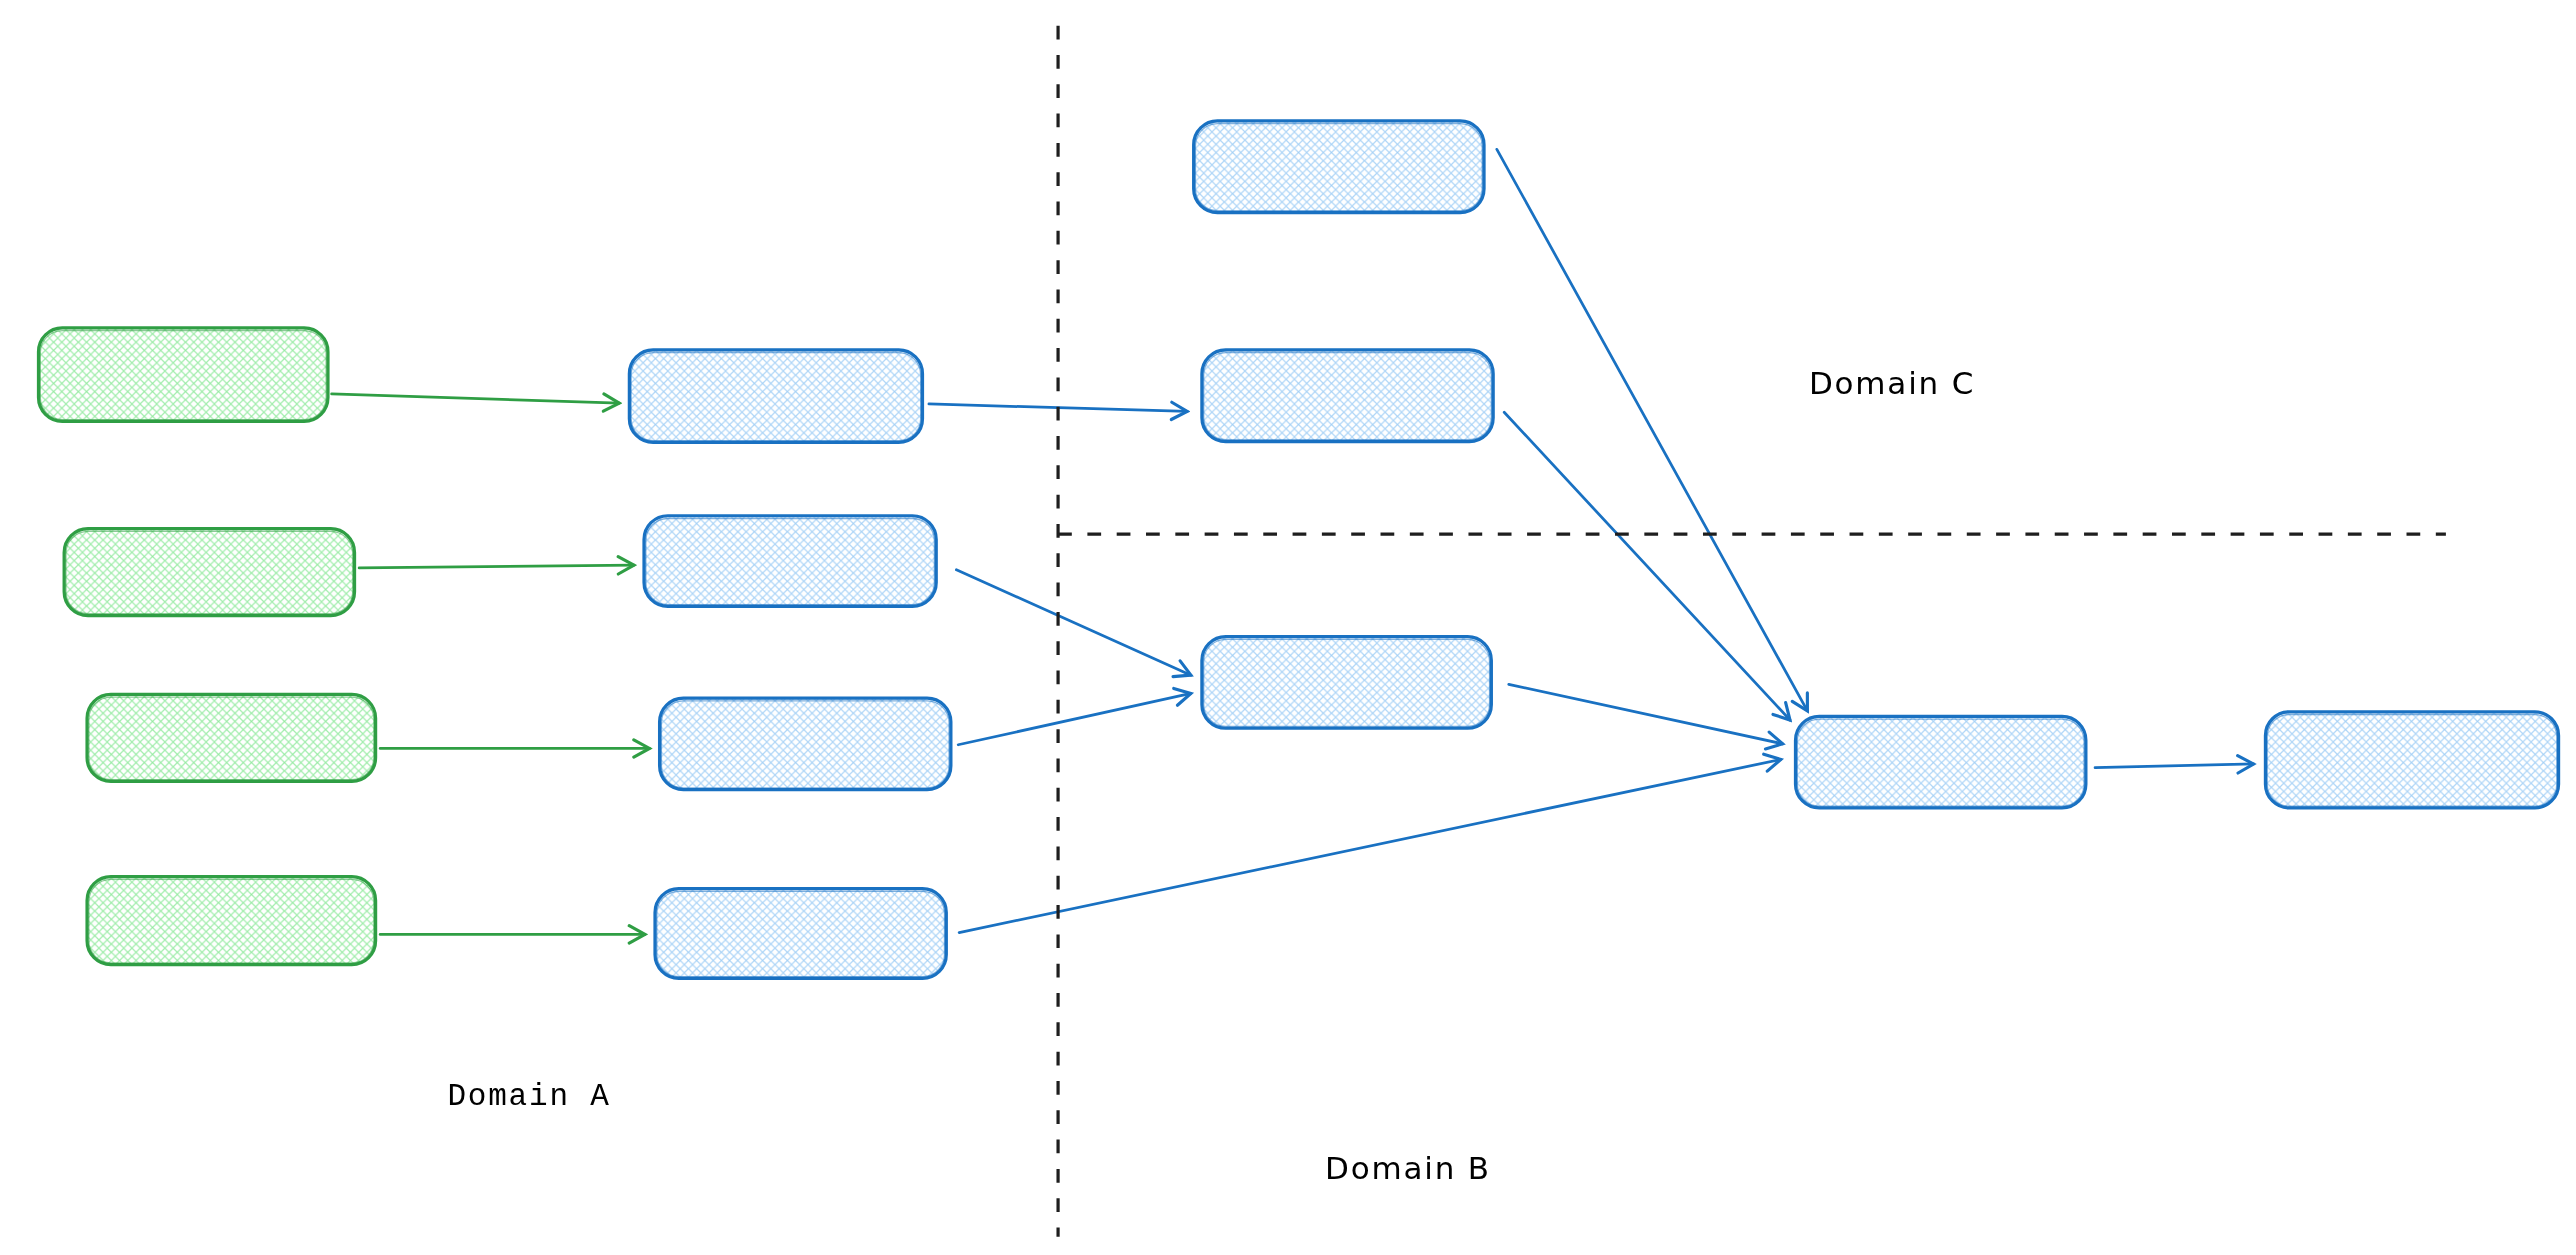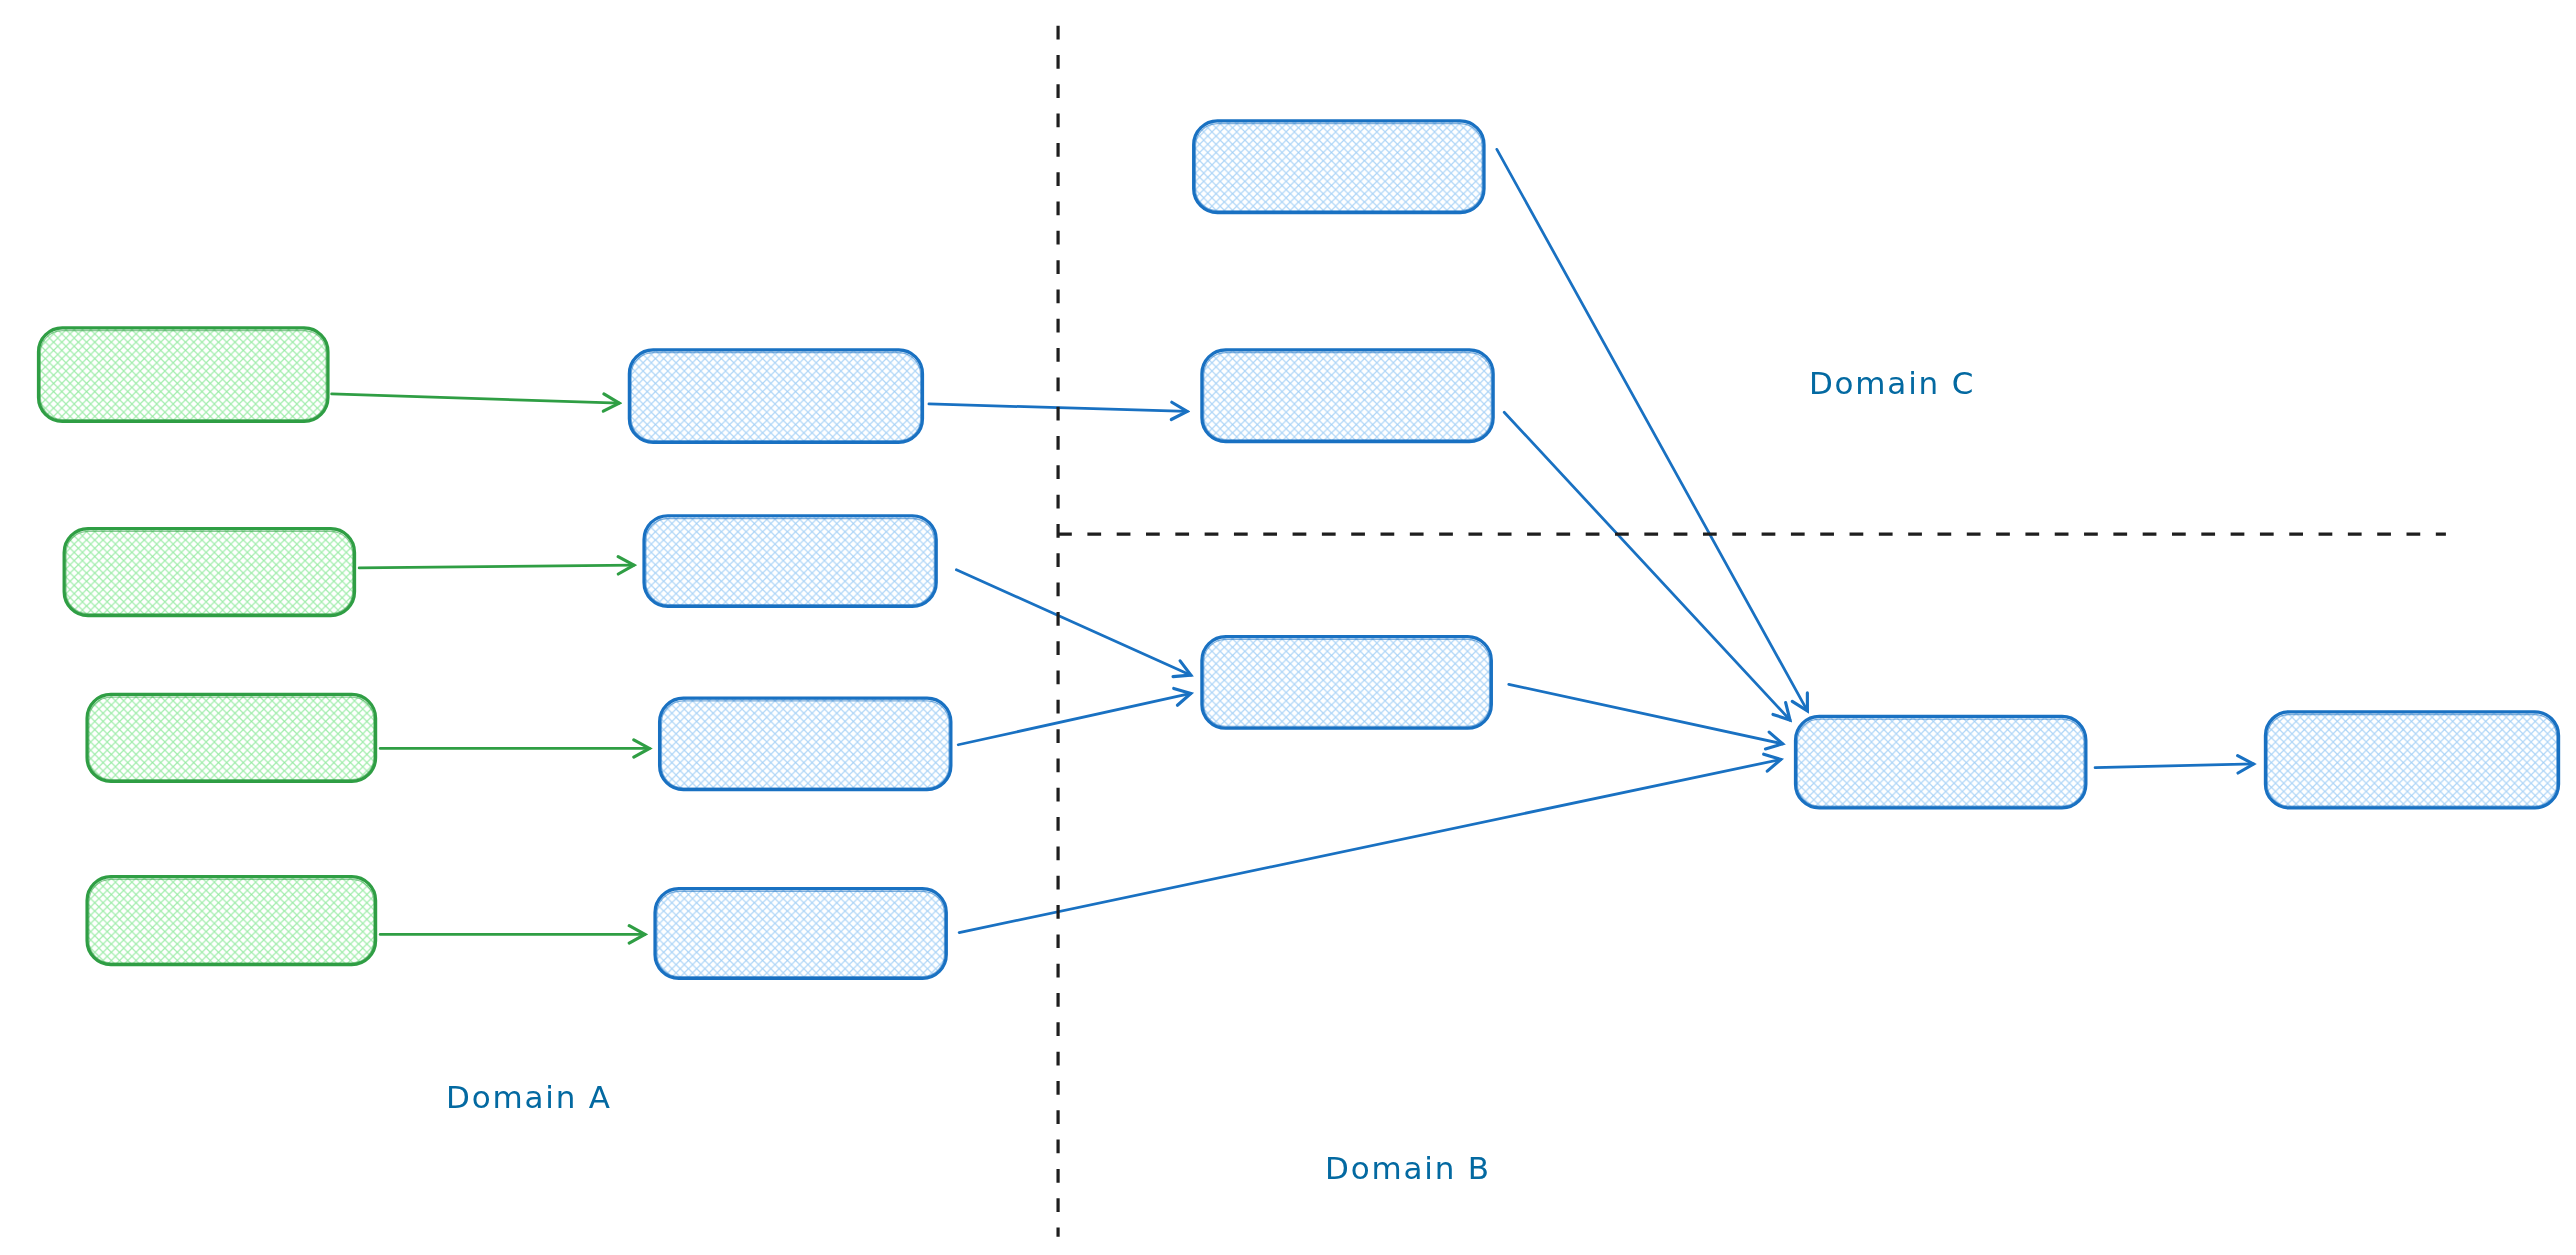--- a/index.html
+++ b/index.html
@@ -10,26 +10,26 @@
     font-family:"DejaVu Sans",sans-serif;
     overflow:hidden;
   }
   .diagram-svg{position:absolute;left:0;top:0;}
   .domain-label{
     position:absolute;
     transform:translateX(-50%);
     font-size:31px;
     font-weight:500;
     letter-spacing:1.8px;
-    color:#0369a1;
+    color:#000000;
     white-space:nowrap;
     user-select:none;
     text-align:center;
   }
-  .label-a{left:529px;top:1079px;}
+  .label-a{left:529px;top:1079px;font-family:Liberation Mono, monospace;}
   .label-b{left:1408px;top:1150px;}
   .label-c{left:1892px;top:365px;}
 </style>
 </head>
 <body>
 
 <div class="canvas">
 
   <svg class="diagram-svg" width="2576" height="1255" viewBox="0 0 2812 1370">
     <defs>

